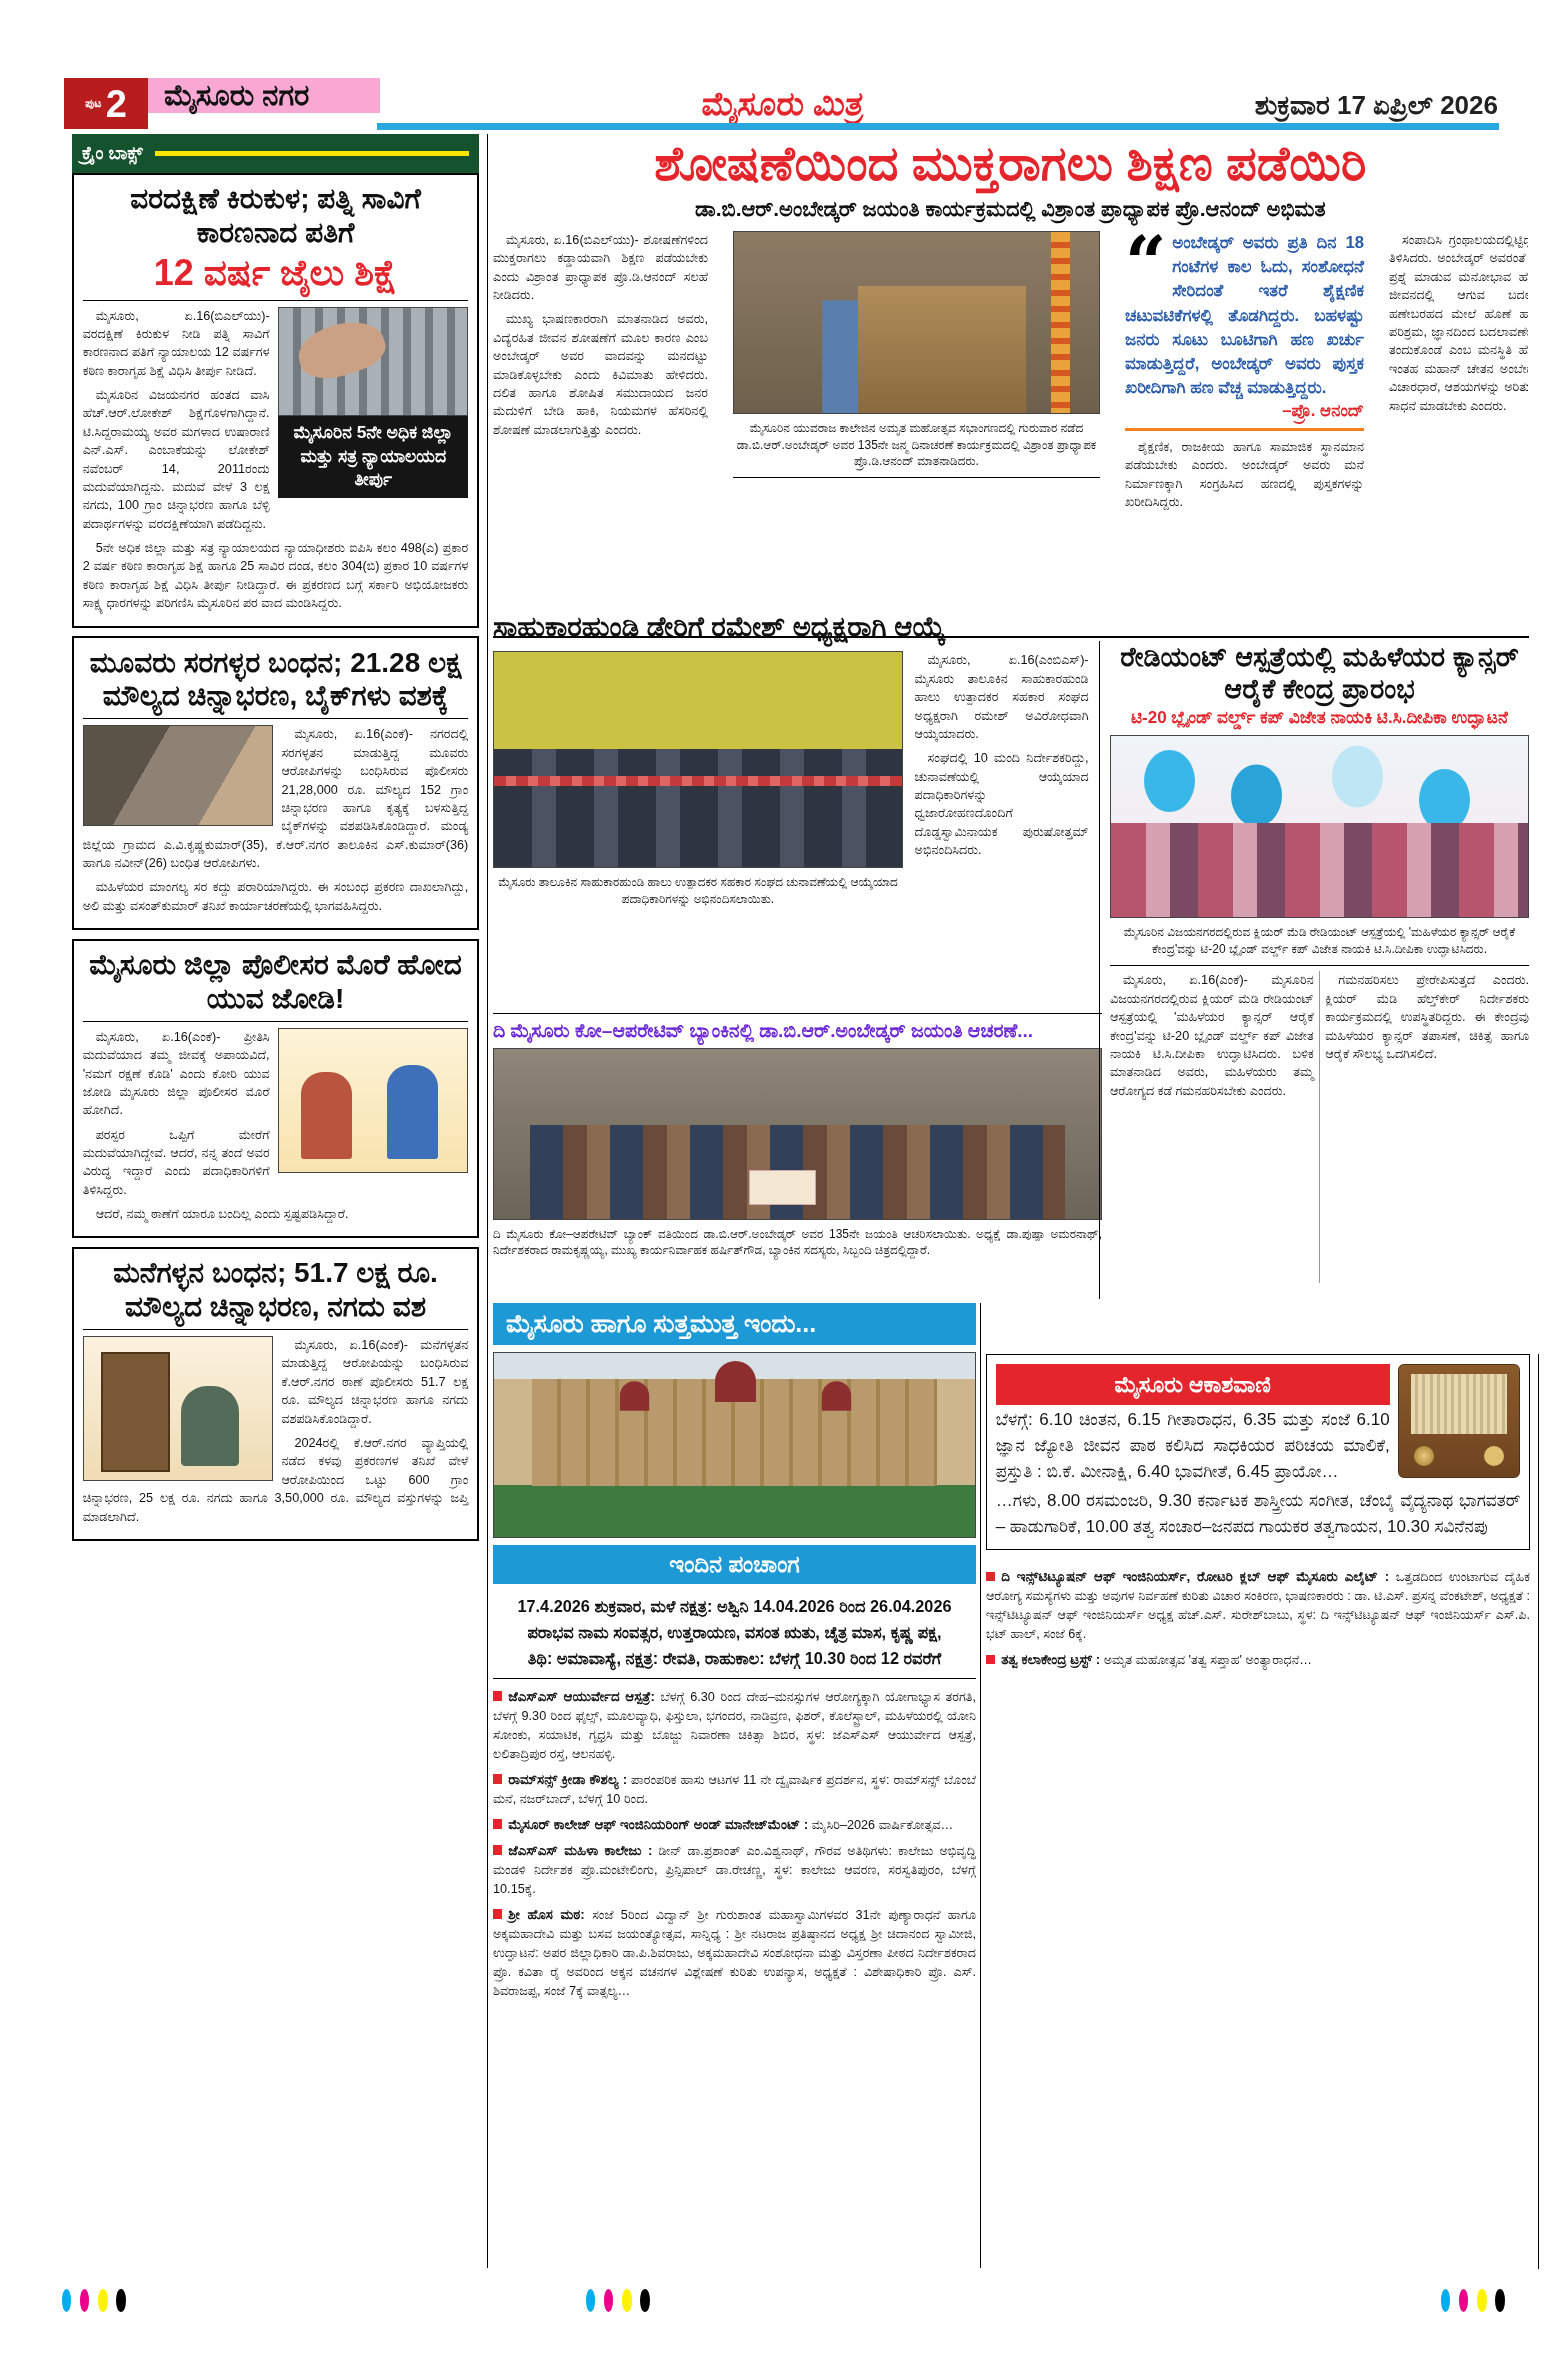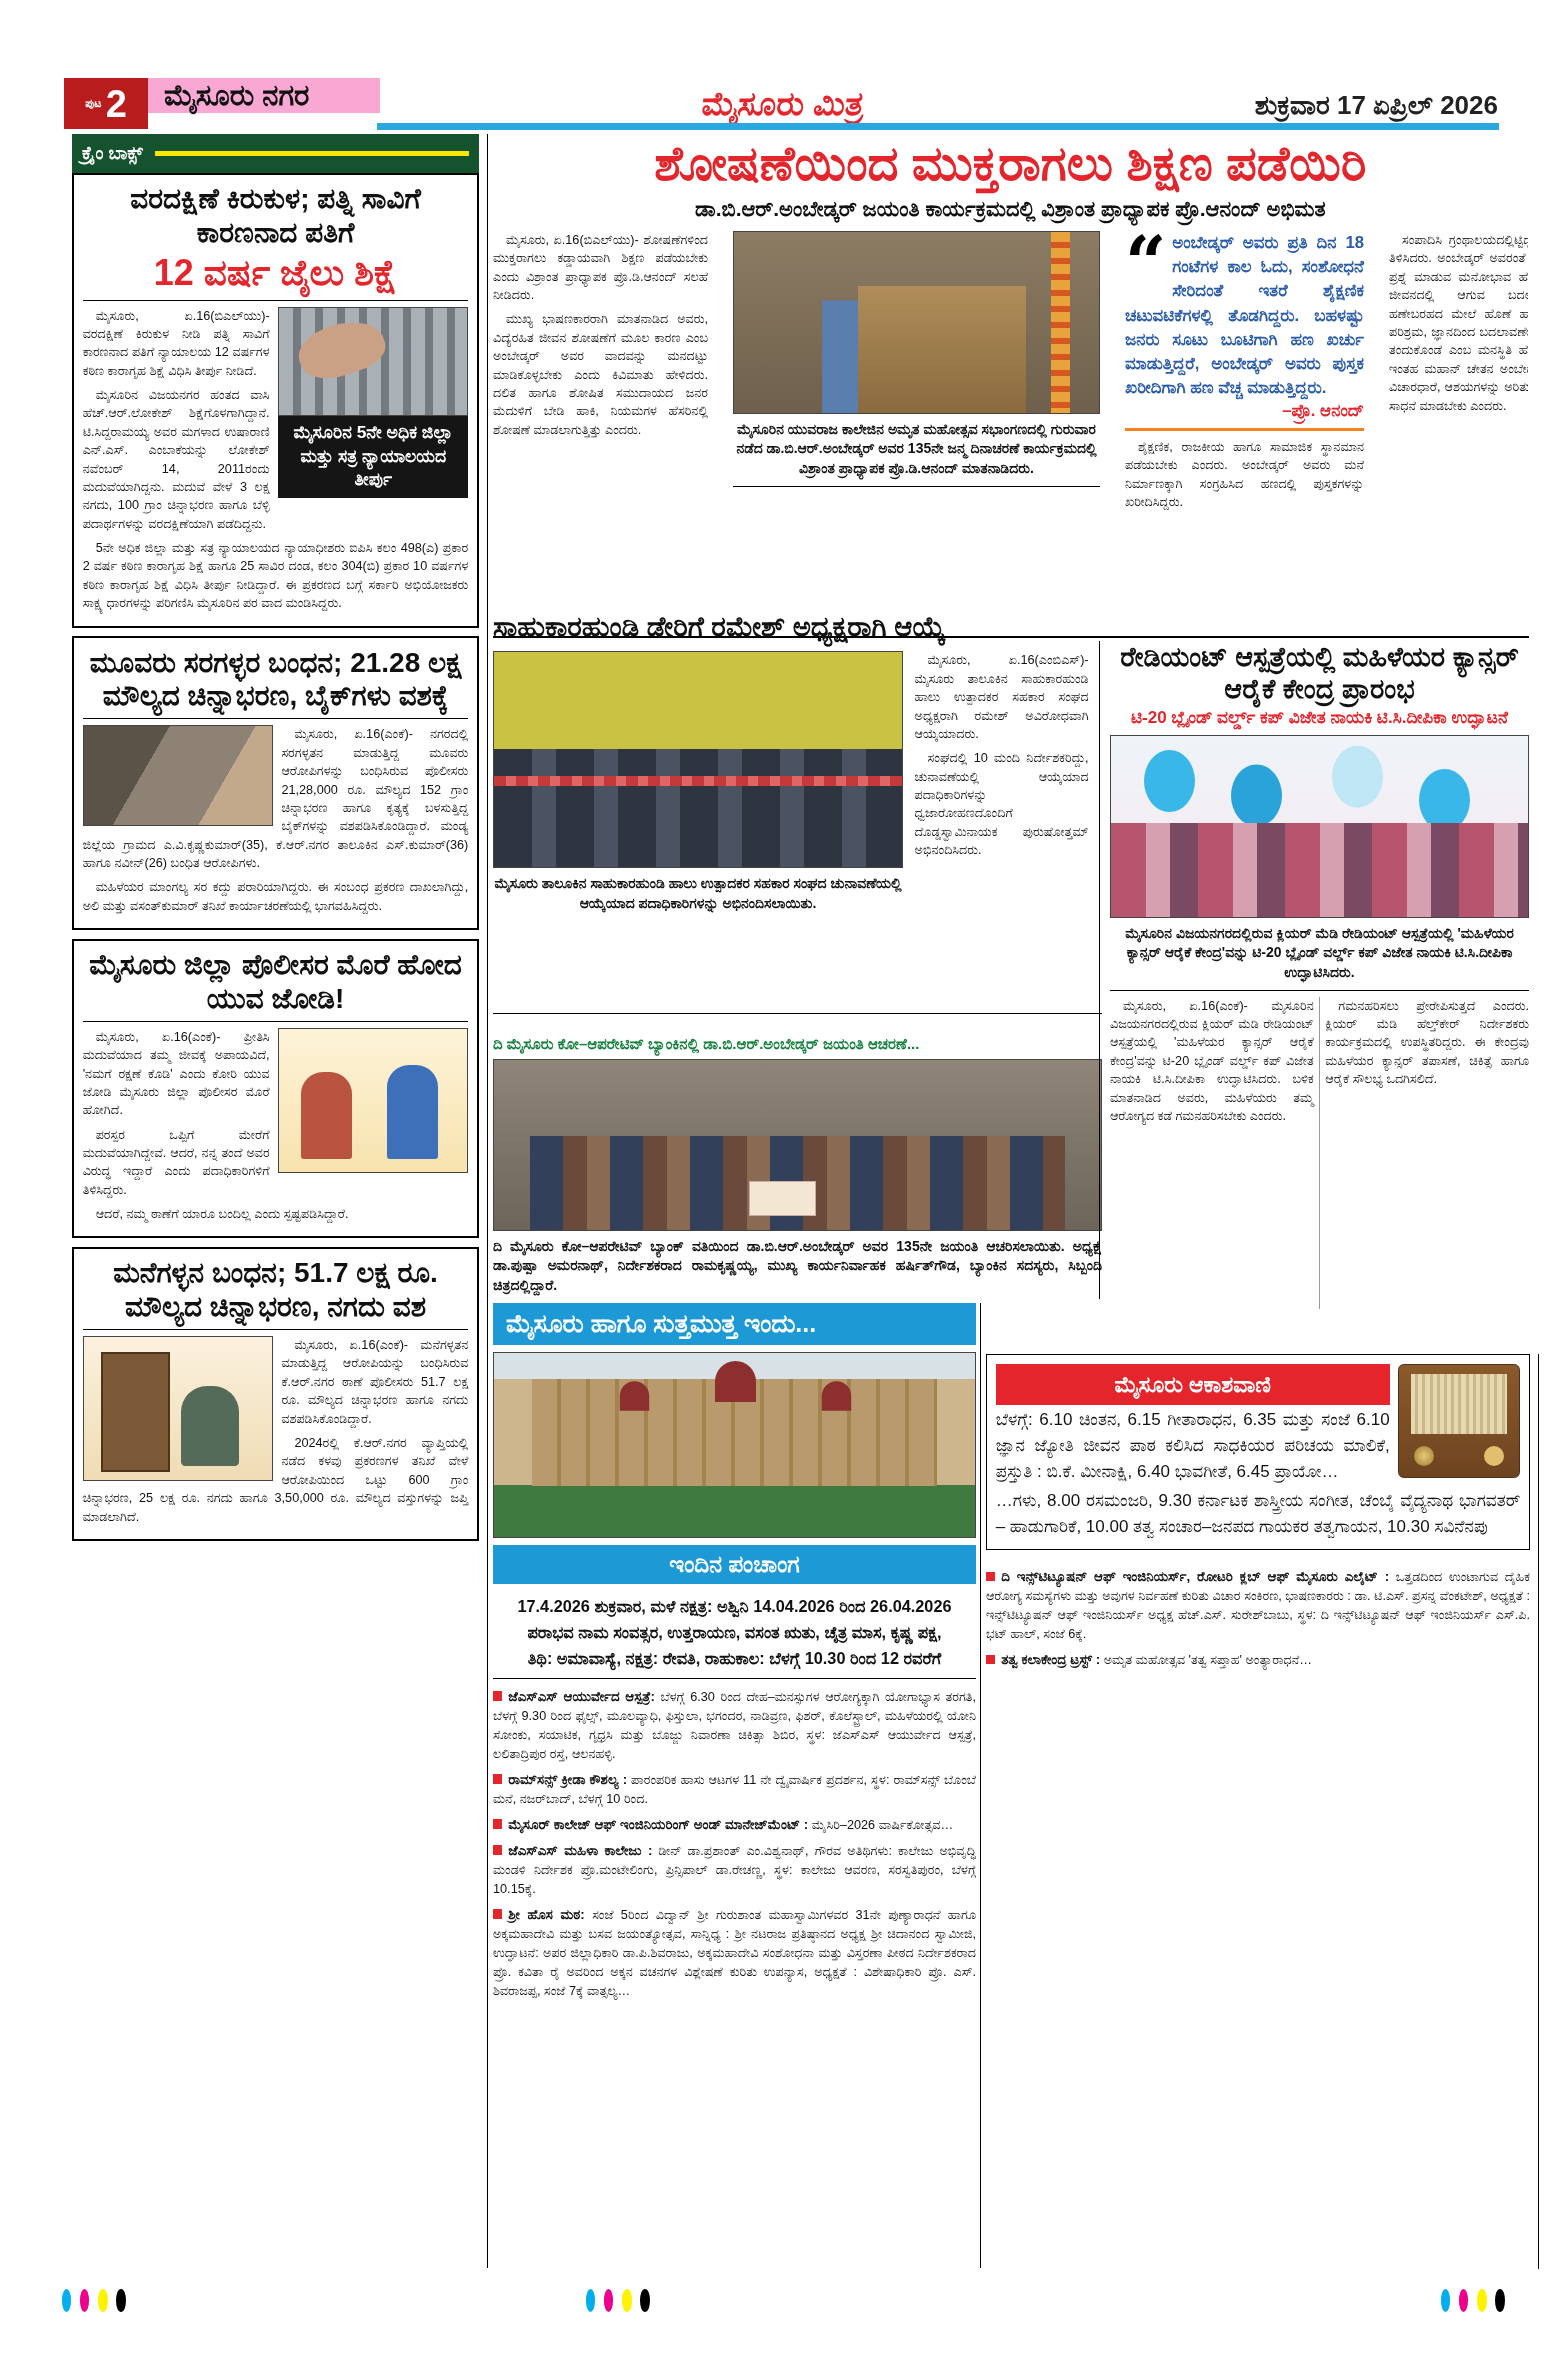--- a/index.html
+++ b/index.html
@@ -2,21 +2,21 @@
 <html style="font-size:11.6px"><head>
 <meta charset="utf-8">
 <style>
   *{margin:0;padding:0;box-sizing:border-box}
   html,body{width:1562px;height:2354px;background:#fff;font-family:"Liberation Sans",sans-serif;color:#111;overflow:hidden}
   body{position:relative}
   .abs{position:absolute}
   .bt{font-size:12.7px;line-height:1.45;text-align:justify}
   .bt p{margin-bottom:5.8px;text-indent:13px}
   .cols2{column-count:2;column-gap:11.6px;column-rule:0.7px solid #999}
-  .cap{font-weight:bold;font-size:14px;line-height:1.4;text-align:center}
+  .cap{font-weight:normal;font-size:12px;line-height:1.4;text-align:center}
   .ph{position:relative;border:0.7px solid #444;overflow:hidden}
   
   .hdr-pgbox{left:64px;top:78px;width:84px;height:51px;background:#b91c1c;color:#fff;display:flex;align-items:center;justify-content:center;gap:4.3px}
   .hdr-pglabel{font-size:11px;font-weight:bold}
   .hdr-pgnum{font-size:38px;font-weight:bold;line-height:1}
   .hdr-section{left:148px;top:78px;width:232px;height:35px;background:#f9a8d4;display:flex;align-items:center;padding-left:16px;font-size:29px;font-weight:bold}
   .hdr-mast{left:638px;top:81px;width:290px;height:46px;display:flex;align-items:center;justify-content:center;font-size:33px;font-weight:bold;color:#e4252b;transform:skewX(-6deg)}
   .hdr-date{left:1130px;top:86px;width:368px;height:39px;display:flex;align-items:center;justify-content:flex-end;font-size:26px;font-weight:bold;color:#222}
   .hdr-rule{left:377px;top:123px;width:1122px;height:7.2px;background:#29a8e0}
   
@@ -54,21 +54,21 @@
   .quote .qtxt{color:#2a5caa;font-size:16.7px;font-weight:bold;line-height:1.45;text-align:justify}
   .quote .qattr{color:#e4252b;font-weight:bold;font-size:16.7px;text-align:right}
   
   .dairy{left:493px;top:611px;width:596px;height:368px}
   .dairy h2{font-size:27.5px;font-weight:bold;line-height:1.15}
   .dairygrid{display:grid;grid-template-columns:410px 174px;gap:11.6px;margin-top:8.7px}
   .ph-dairy{height:217px;background:linear-gradient(#c9c242 0 70%,#7d7733 70%)}
   .ph-dairy::before{content:"";position:absolute;left:0;bottom:0;width:100%;height:55%;background:repeating-linear-gradient(90deg,#2e3440 0 38px,#4b5261 38px 62px)}
   .ph-dairy::after{content:"";position:absolute;left:0;bottom:38%;width:100%;height:10px;background:repeating-linear-gradient(90deg,#c43a3a 0 11.6px,#e06666 11.6px 22px)}
   .bank{left:493px;top:1013px;width:609px;height:286px}
-  .bank .rhead{color:#15803d;font-size:15px;font-weight:bold;border-top:1.4px solid #000;padding-top:21px}
+  .bank .rhead{color:#6d28d9;font-size:19px;font-weight:bold;border-top:1.4px solid #000;padding-top:6px}
   .ph-bank{height:172px;margin-top:5.8px;background:linear-gradient(#8f8578,#6d655a)}
   .ph-bank::before{content:"";position:absolute;left:6%;bottom:0;width:88%;height:55%;background:repeating-linear-gradient(90deg,#32405a 0 33px,#6a4a3a 33px 57px,#8a6a50 57px 80px)}
   .ph-bank::after{content:"";position:absolute;left:42%;bottom:8%;width:65px;height:33px;background:#f3e6d2;border:1.4px solid #caa}
   
   .radiant{left:1110px;top:641px;width:419px;height:714px}
   .radiant h2{font-size:27px;font-weight:bold;text-align:center;line-height:1.2}
   .radiant .rsub{color:#e4252b;font-size:17px;font-weight:bold;text-align:center;margin-top:2px}
   .ph-radiant{height:183px;margin-top:7.2px;background:linear-gradient(#eef4f8,#f8e7ee)}
   .ph-radiant::before{content:"";position:absolute;left:8%;top:8%;width:51px;height:62px;border-radius:50%;background:#39b7e8;box-shadow:87px 14.5px 0 #2aa3d8,188px -4.3px 0 #bfe6f5,275px 19px 0 #39b7e8}
   .ph-radiant::after{content:"";position:absolute;left:0;bottom:0;width:100%;height:52%;background:repeating-linear-gradient(90deg,#b8556e 0 35px,#d7a0b0 35px 59px,#7a4a62 59px 87px)}

